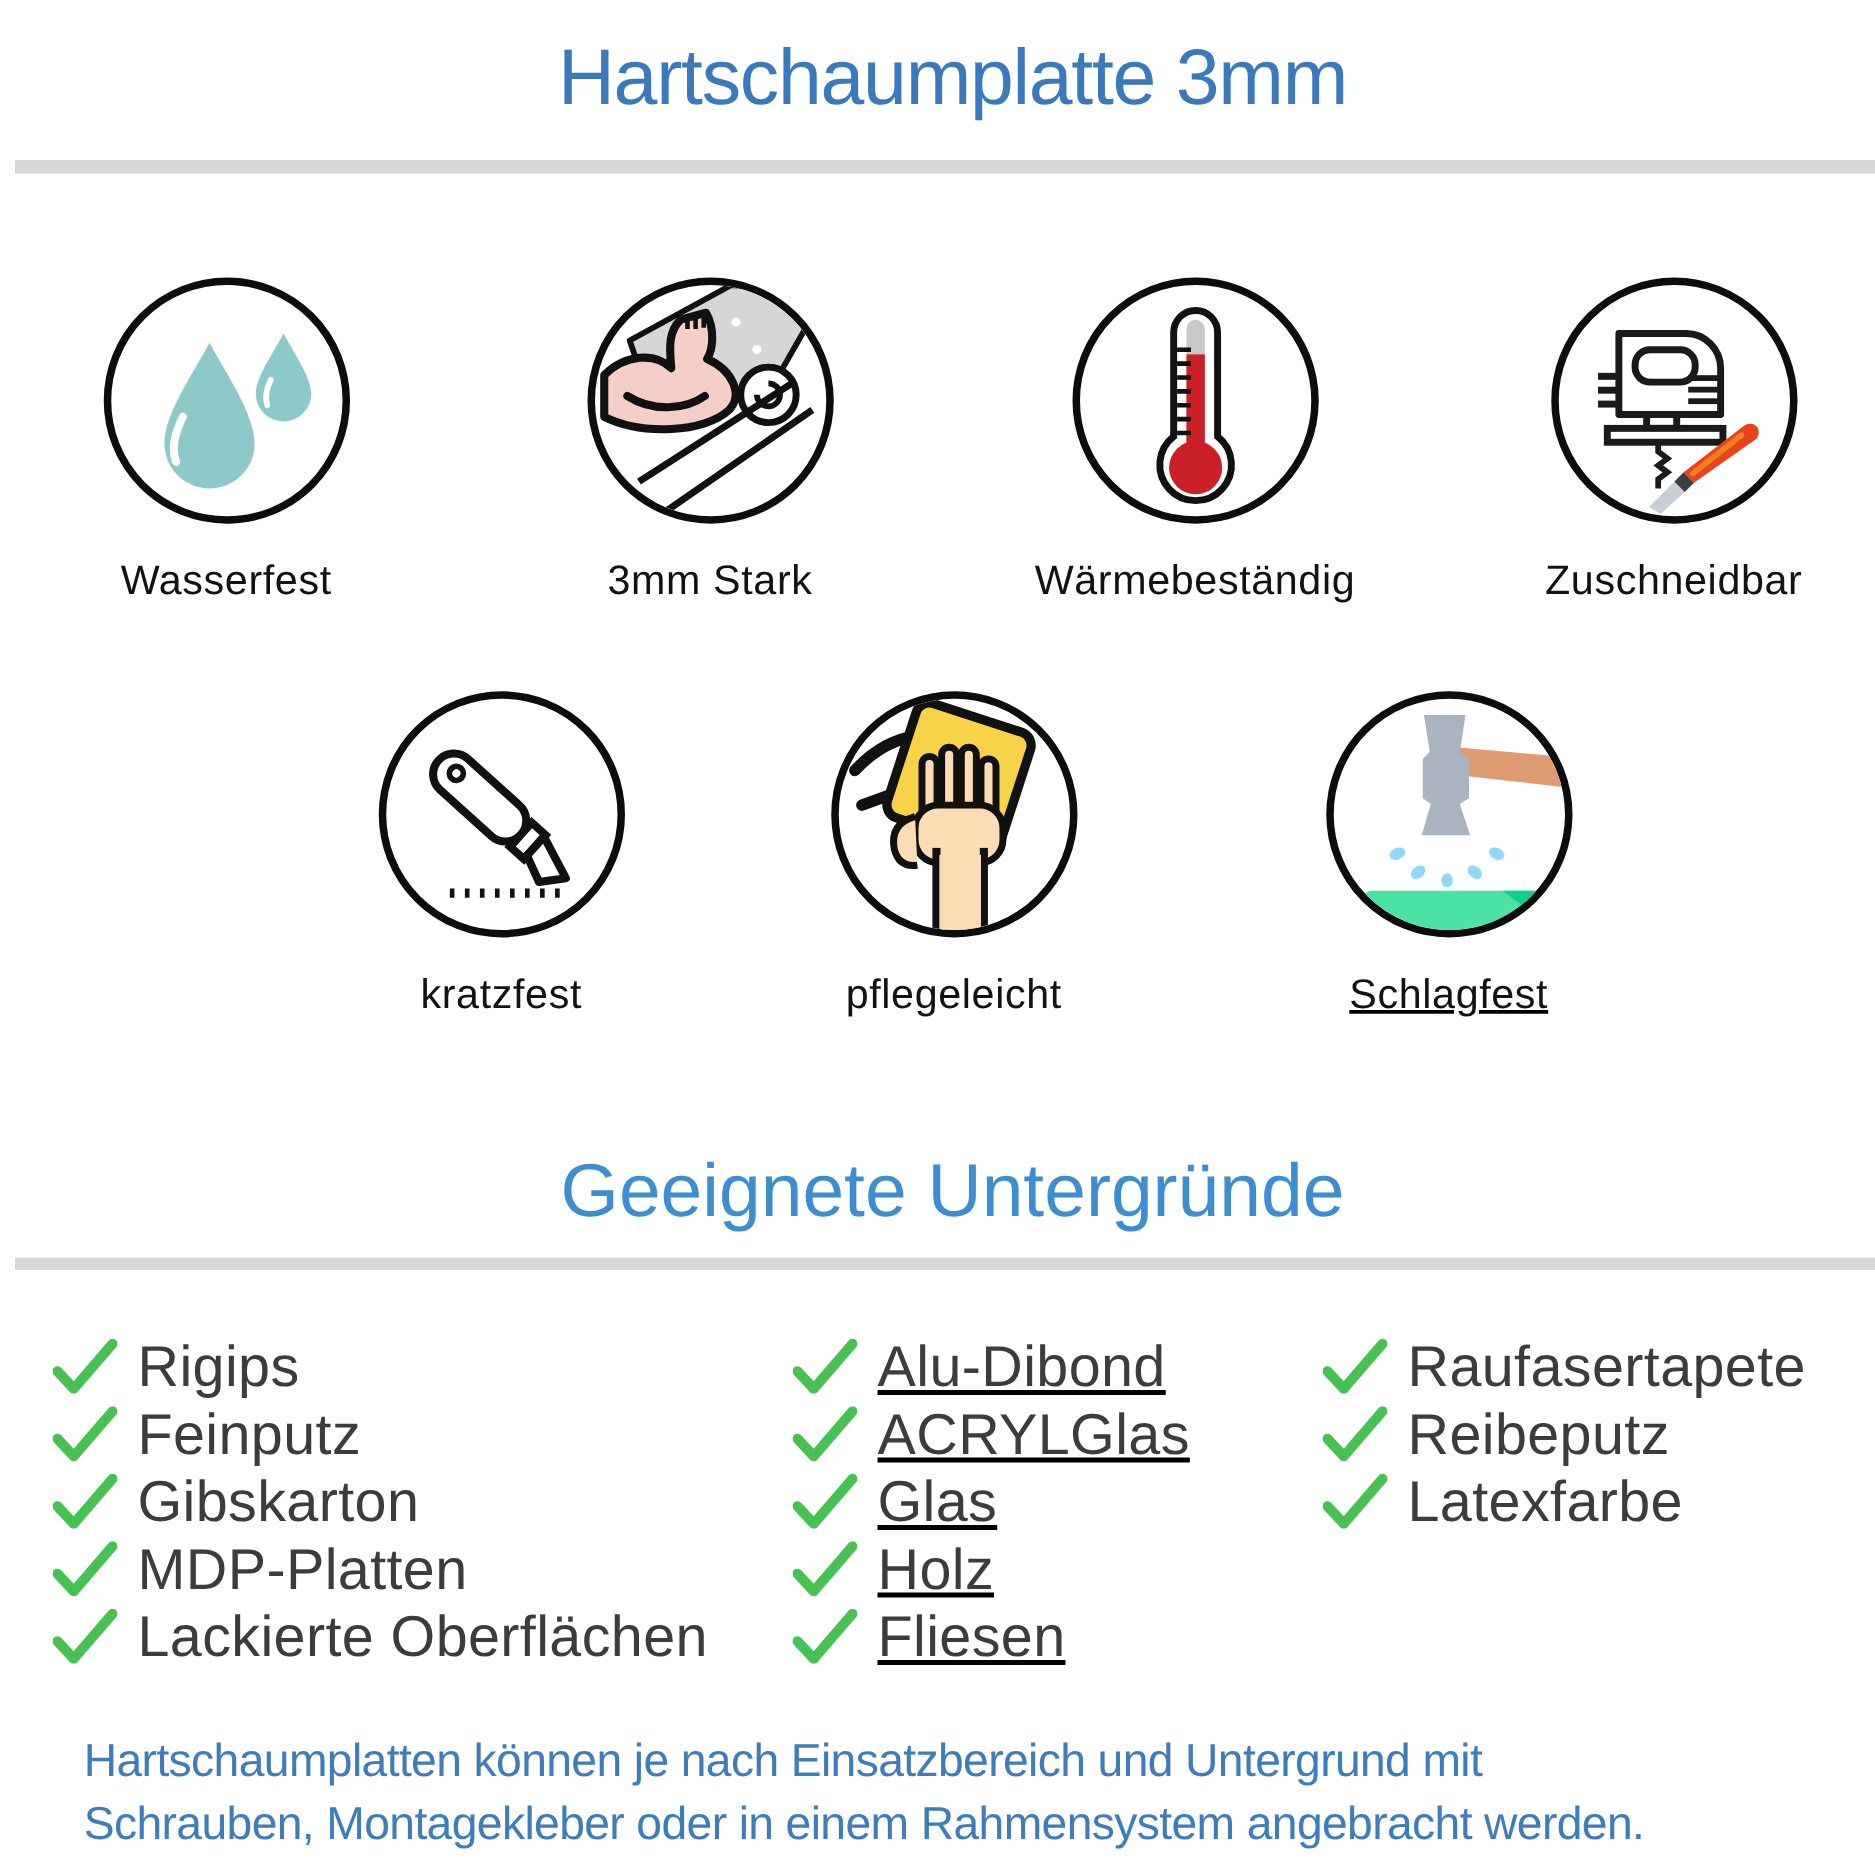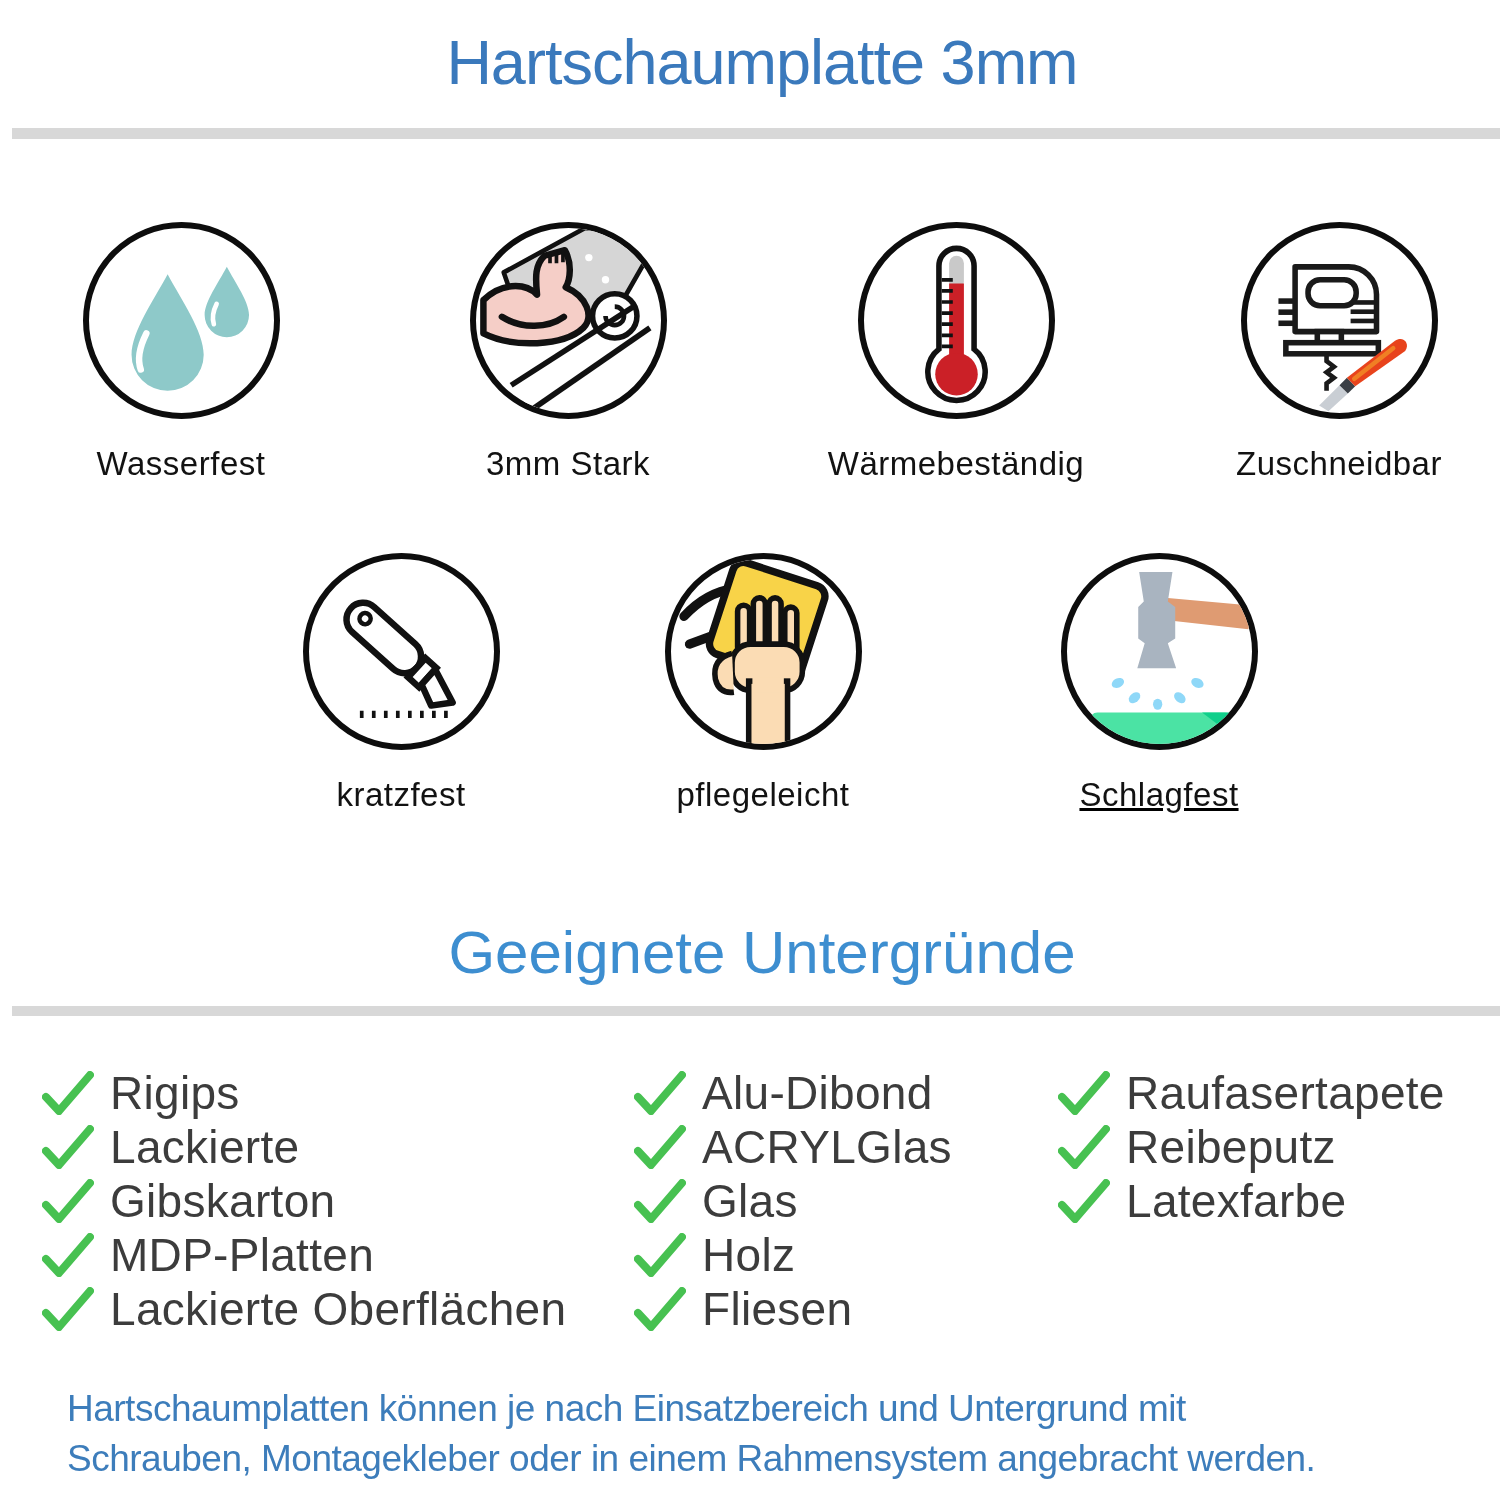--- a/index.html
+++ b/index.html
@@ -163,21 +163,21 @@
     <div class="item">
       <svg class="check" width="52" height="44" viewBox="0 0 52 44">
           <path d="M4 26 L17 40 L48 4" stroke="#47c151" stroke-width="8" fill="none" stroke-linecap="round" stroke-linejoin="round"></path>
         </svg>
       <span>Rigips</span>
     </div>
     <div class="item">
       <svg class="check" width="52" height="44" viewBox="0 0 52 44">
           <path d="M4 26 L17 40 L48 4" stroke="#47c151" stroke-width="8" fill="none" stroke-linecap="round" stroke-linejoin="round"></path>
         </svg>
-      <span>Lackierte</span>
+      <span>Feinputz</span>
     </div>
     <div class="item">
       <svg class="check" width="52" height="44" viewBox="0 0 52 44">
           <path d="M4 26 L17 40 L48 4" stroke="#47c151" stroke-width="8" fill="none" stroke-linecap="round" stroke-linejoin="round"></path>
         </svg>
       <span>Gibskarton</span>
     </div>
     <div class="item">
       <svg class="check" width="52" height="44" viewBox="0 0 52 44">
           <path d="M4 26 L17 40 L48 4" stroke="#47c151" stroke-width="8" fill="none" stroke-linecap="round" stroke-linejoin="round"></path>
@@ -185,21 +185,21 @@
       <span>MDP-Platten</span>
     </div>
     <div class="item">
       <svg class="check" width="52" height="44" viewBox="0 0 52 44">
           <path d="M4 26 L17 40 L48 4" stroke="#47c151" stroke-width="8" fill="none" stroke-linecap="round" stroke-linejoin="round"></path>
         </svg>
       <span>Lackierte Oberflächen</span>
     </div>
   </div>
 
-  <div class="col" style="left:622px;">
+  <div class="col" style="left:622px;text-decoration:underline;">
     <div class="item">
       <svg class="check" width="52" height="44" viewBox="0 0 52 44">
           <path d="M4 26 L17 40 L48 4" stroke="#47c151" stroke-width="8" fill="none" stroke-linecap="round" stroke-linejoin="round"></path>
         </svg>
       <span>Alu-Dibond</span>
     </div>
     <div class="item">
       <svg class="check" width="52" height="44" viewBox="0 0 52 44">
           <path d="M4 26 L17 40 L48 4" stroke="#47c151" stroke-width="8" fill="none" stroke-linecap="round" stroke-linejoin="round"></path>
         </svg>

